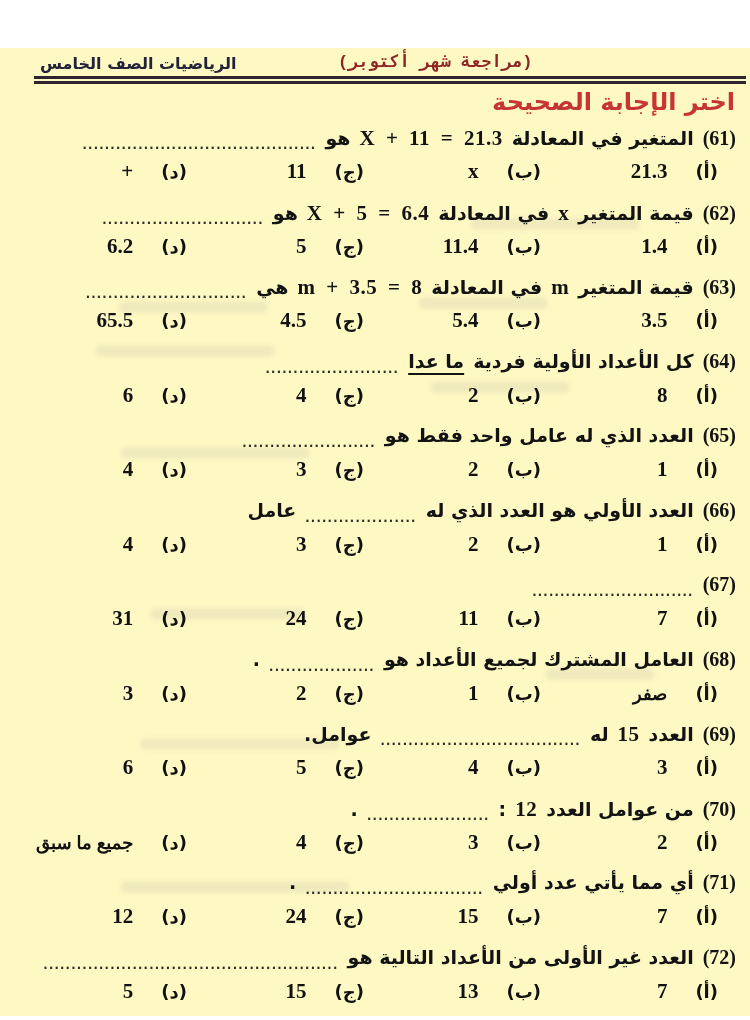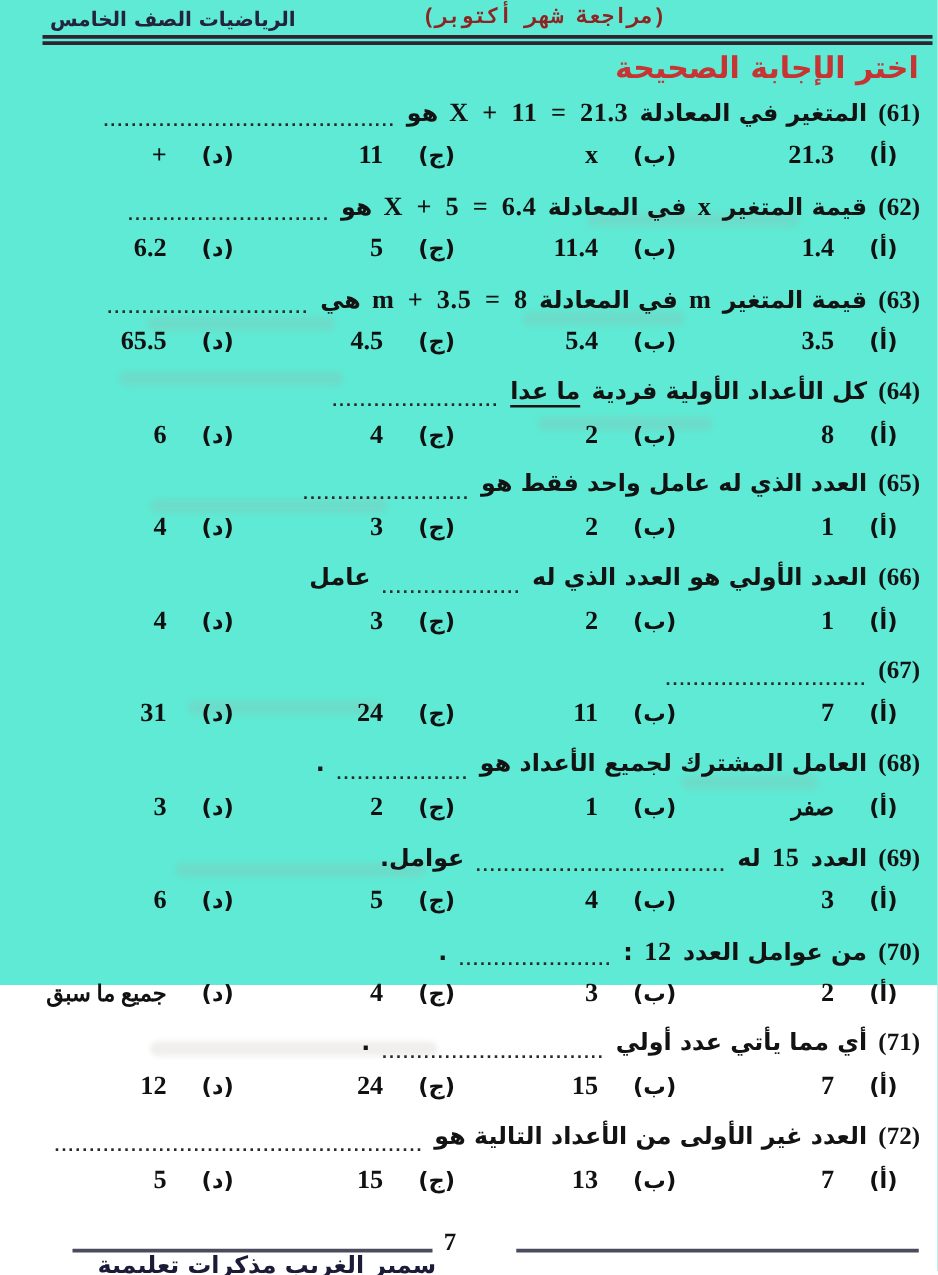--- a/index.html
+++ b/index.html
@@ -1,18 +1,18 @@
 <!DOCTYPE html>
 <html lang="ar"><head>
 <meta charset="utf-8">
 <style>
   * { margin:0; padding:0; box-sizing:border-box; }
   html,body { width:750px; height:1020px; }
   body { font-family:"DejaVu Sans", sans-serif; background:#ffffff; overflow:hidden; }
-  .page { position:relative; width:750px; height:788px; background:#5eead4; color:#141414; }
+  .page { position:relative; width:750px; height:968px; background:#fef9c3; color:#141414;margin-top:48px; }
 
   
   .hdr-course { position:absolute; top:6px; left:40px; font-size:16px; font-weight:bold; color:#23233a; direction:rtl; }
   .hdr-review { position:absolute; top:3px; left:338px; font-size:17px; font-weight:bold; color:#8d2424; direction:rtl;font-family:Liberation Mono, monospace; }
   .hdr-rule { position:absolute; top:28px; left:34px; right:4px; height:8px;
               border-top:3px solid #2e2530; border-bottom:3px solid #2e2530; }
 
   
   .sec-title { position:absolute; top:40px; right:15px; font-size:24px; font-weight:bold;
                color:#c63434; direction:rtl; letter-spacing:0.2px; }
@@ -28,21 +28,21 @@
   .q-math { font-family:"Liberation Serif", serif; direction:ltr; unicode-bidi:isolate;
             font-size:21px; word-spacing:5px; letter-spacing:0.5px;text-align:right; }
   .q-dots { font-size:11.5px; letter-spacing:1.2px; align-self:flex-end; padding-bottom:4px; color:#2a2a2a; overflow:hidden; }
 
   .opt-row { display:grid; grid-template-columns:repeat(4,1fr); direction:rtl;
              margin-top:3px; height:33px; align-items:baseline; }
   .opt { display:flex; direction:rtl; align-items:baseline; gap:28px; padding-right:18px;
          font-weight:bold; white-space:nowrap; }
   .opt-letter { font-size:18px; color:#111; }
   .opt-val { font-family:"Liberation Serif", serif; font-size:21px; color:#111; }
-  .opt-val.ar { font-family:Liberation Serif, serif; direction:rtl; font-size:18px; }
+  .opt-val.ar { font-family:Liberation Sans, sans-serif; direction:rtl; font-size:18px; }
 
   
   .ft-line { position:absolute; height:3px; background:#4b4b5e; top:999px; }
   .ft-line.left { left:58px; width:288px; }
   .ft-line.right { left:413px; width:322px; }
   .ft-page { position:absolute; top:983px; left:355px; font-family:"Liberation Serif", serif;
              font-size:20px; font-weight:bold; color:#111; }
   .ft-credit { position:absolute; top:1001px; left:78px; font-size:19px; font-weight:bold;
                color:#1b1b38; direction:rtl; }
 

